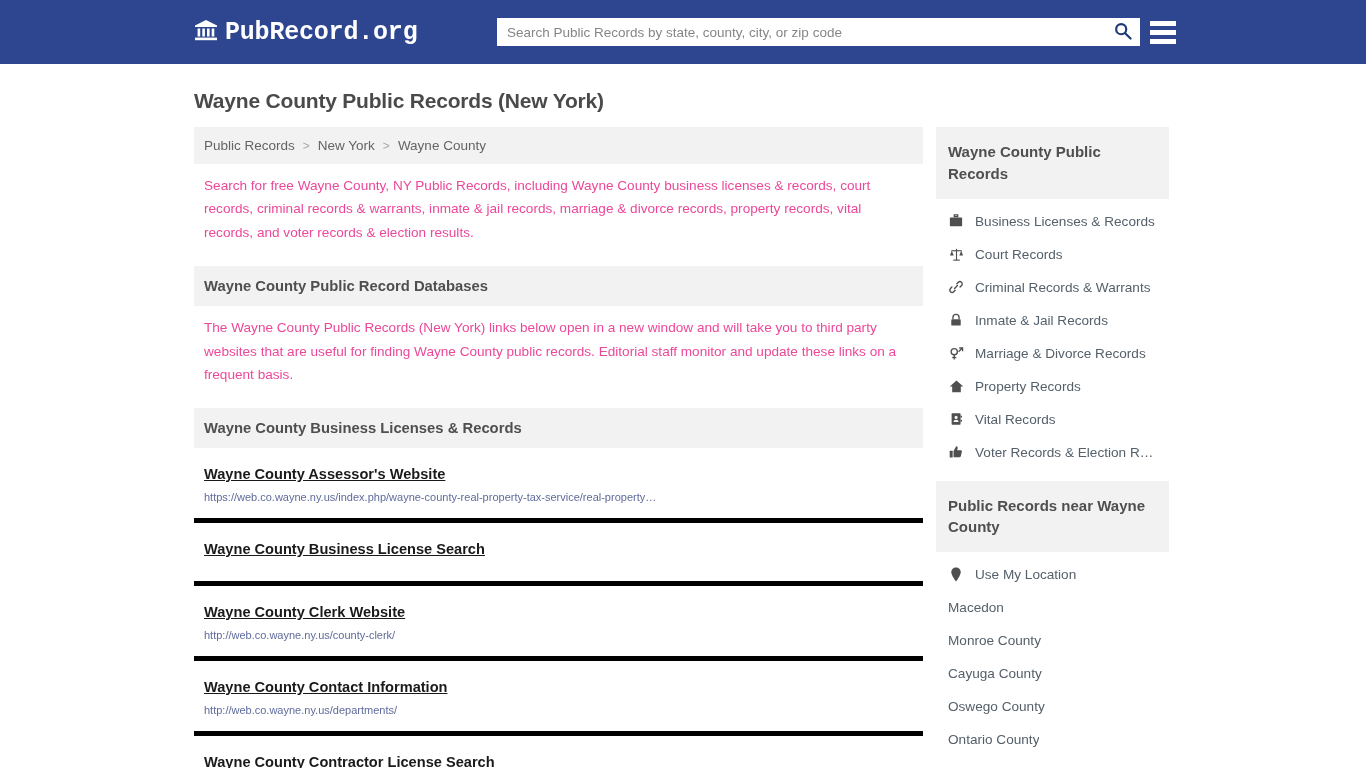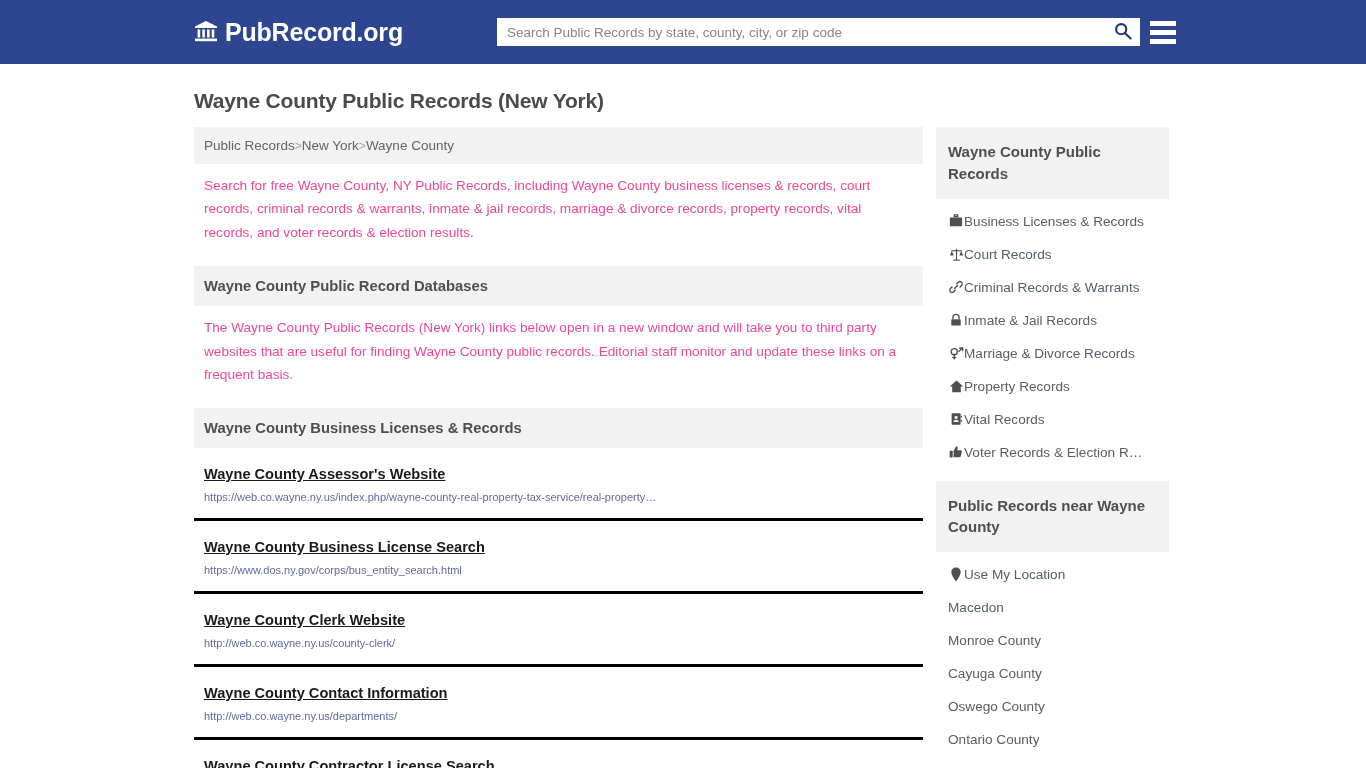--- a/index.html
+++ b/index.html
@@ -18,20 +18,21 @@
     display: flex;
     align-items: center;
     position: relative;
   }
   .logo {
     display: flex;
     align-items: flex-end;
     gap: 7px;
     margin-left: 194px;
     text-decoration: none;
+    font-family: Liberation Mono, monospace;
   }
   .logo-icon { display: block; }
   .logo-text {
     color: #ffffff;
     font-size: 25px;
     font-weight: bold;
     letter-spacing: -0.2px;
     white-space: nowrap;
   }
   .search-wrap {
@@ -111,20 +112,21 @@
   
   .band {
     background: #f2f2f2;
     padding: 11px 10px 11px 10px;
   }
   .breadcrumb {
     font-size: 13.5px;
     color: #646464;
     display: flex;
     align-items: flex-end;
+    gap: 8px;
     flex-wrap: wrap;
   }
   .breadcrumb a {
     color: #646464;
     text-decoration: none;
   }
   .breadcrumb .sep { color: #a8a8a8; font-size: 12px; }
 
   .section-head {
     background: #f2f2f2;
@@ -140,21 +142,21 @@
     font-size: 13.6px;
     line-height: 1.72;
     color: #ec4899;
     padding: 10px 10px 4px 10px;
     margin: 0;
   }
 
   
   .link-list { margin: 0; padding: 0; list-style: none; }
   .link-item {
-    border-bottom: 3px solid #000000;
+    border-bottom: 5px solid #000000;
     padding: 17px 10px 15px 10px;
   }
   .link-item:last-of-type { border-bottom: none; }
   .link-title {
     display: inline-block;
     font-size: 14.6px;
     font-weight: bold;
     color: #1a1a1a;
     text-decoration: underline;
     margin-bottom: 9px;
@@ -176,20 +178,21 @@
     padding: 14px 12px;
     font-size: 15px;
     font-weight: bold;
     color: #4f4f4f;
     line-height: 1.45;
   }
   .side-list { margin: 0; padding: 6px 0 0 0; list-style: none; }
   .side-item {
     display: flex;
     align-items: center;
+    gap: 11px;
     padding: 9px 12px;
     font-size: 13.6px;
     color: #55606a;
     cursor: pointer;
     white-space: nowrap;
     overflow: hidden;
   }
   .side-item .label {
     overflow: hidden;
     text-overflow: ellipsis;
@@ -268,21 +271,20 @@
 
       <div class="section-head">Wayne County Business Licenses &amp; Records</div>
 
       <ul class="link-list">
         <li class="link-item">
           <a class="link-title" href="#">Wayne County Assessor's Website</a>
           <div class="link-url">https://web.co.wayne.ny.us/index.php/wayne-county-real-property-tax-service/real-property…</div>
         </li>
         <li class="link-item">
           <a class="link-title" href="#">Wayne County Business License Search</a>
-          <div class="link-url">https://www.dos.ny.gov/corps/bus_entity_search.html</div>
         </li>
         <li class="link-item">
           <a class="link-title" href="#">Wayne County Clerk Website</a>
           <div class="link-url">http://web.co.wayne.ny.us/county-clerk/</div>
         </li>
         <li class="link-item">
           <a class="link-title" href="#">Wayne County Contact Information</a>
           <div class="link-url">http://web.co.wayne.ny.us/departments/</div>
         </li>
         <li class="link-item">

